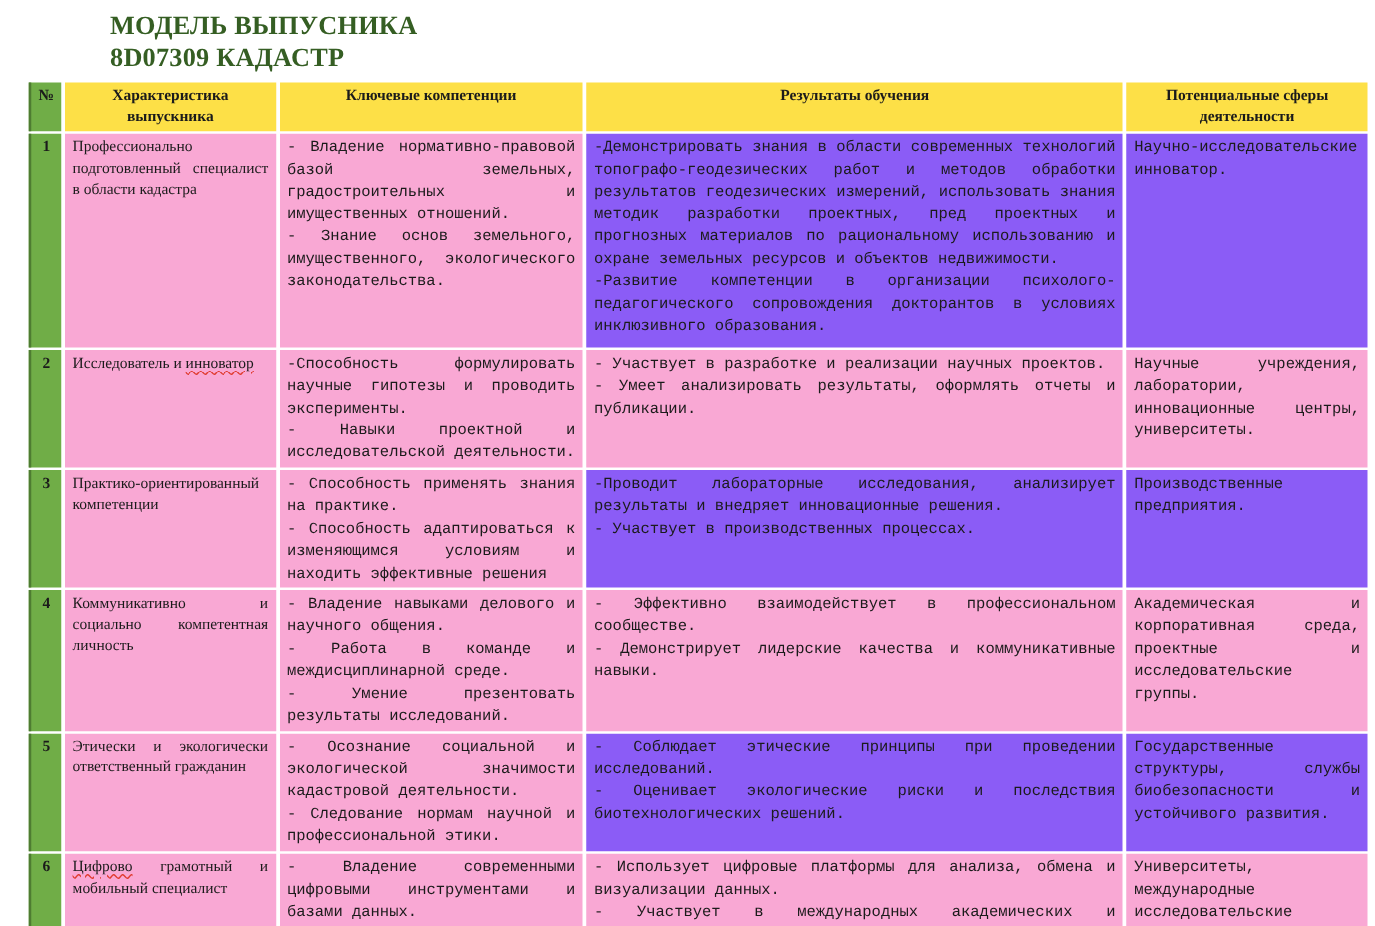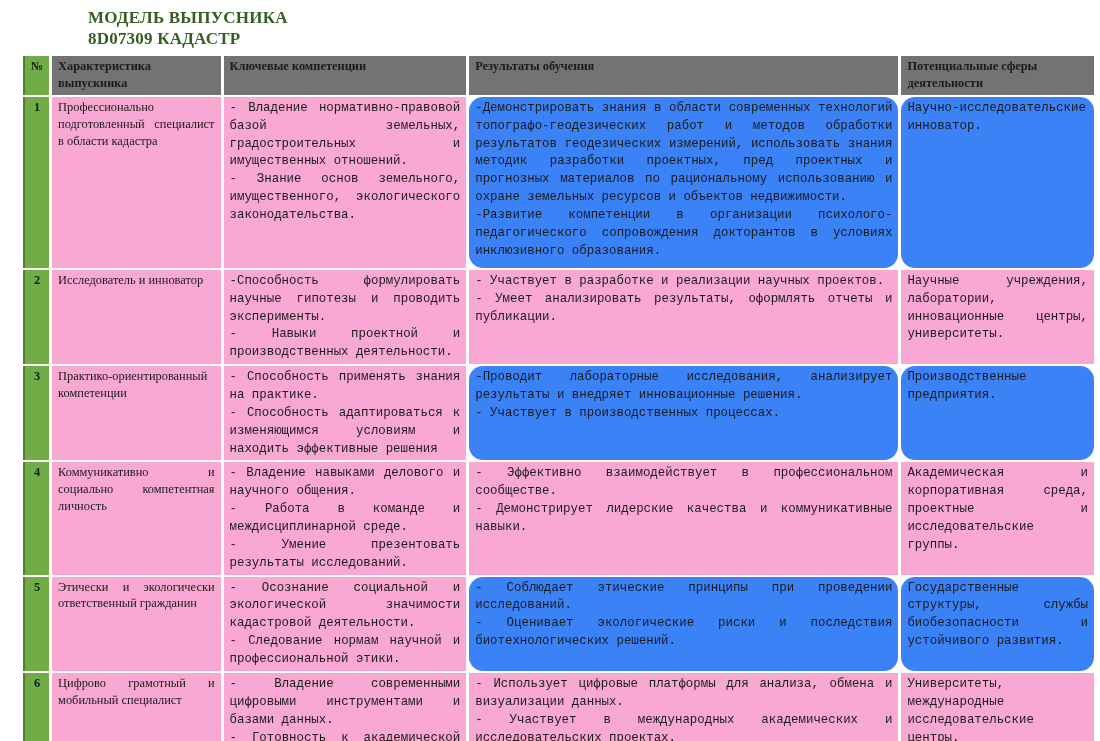--- a/index.html
+++ b/index.html
@@ -7,21 +7,21 @@
     padding: 0;
     width: 1100px;
     height: 741px;
     background: #ffffff;
     overflow: hidden;
     font-family: "Liberation Serif", "DejaVu Serif", serif;
     color: #1b1b1b;
   }
   .title {
     margin: 7px 0 5px 88px;
-    font-size: 17px;
+    font-size: 21px;
     line-height: 1.24;
     font-weight: bold;
     color: #355e23;
     letter-spacing: 0.2px;
   }
   table.model-table {
     border-collapse: separate;
     border-spacing: 3px 2px;
     table-layout: fixed;
     width: 1077px;
@@ -29,40 +29,41 @@
   }
   th, td {
     vertical-align: top;
     padding: 2px 6px 3px 6px;
     font-size: 12.4px;
     line-height: 1.36;
     overflow: hidden;
     word-wrap: break-word;
   }
   th {
-    background: #737373;
-    text-align: left;
+    background: #fde047;
+    text-align: center;
     font-weight: bold;
     height: 30px;
   }
   th.num, td.num {
     background: #70ad47;
     text-align: center;
     font-weight: bold;
     padding-left: 2px;
     padding-right: 2px;
     border-left: 2px solid #4e7c31;
   }
   td {
     background: #f9a8d4;
     text-align: justify;
   }
-  td.shaded { background: #3b82f6; border-radius: 14px; }
+  td.shaded { background: #8b5cf6; }
   .cell-text { white-space: pre-line; font-family: Liberation Mono, monospace; }
   .misspelled {
+    text-decoration: underline;
     text-decoration-style: wavy;
     text-decoration-color: #e03c31;
     text-decoration-thickness: 1px;
     text-underline-offset: 2px;
   }
   tr.r1 td { height: 166px; }
   tr.r2 td { height: 82px; }
   tr.r3 td { height: 82px; }
   tr.r4 td { height: 91px; }
   tr.r5 td { height: 87px; }
@@ -98,21 +99,21 @@
         <td><span class="cell-text">- Владение нормативно-правовой базой земельных, градостроительных и имущественных отношений.
 - Знание основ земельного, имущественного, экологического законодательства.</span></td>
         <td class="shaded"><span class="cell-text">-Демонстрировать знания в области современных технологий топографо-геодезических работ и методов обработки результатов геодезических измерений, использовать знания методик разработки проектных, пред проектных и прогнозных материалов по рациональному использованию и охране земельных ресурсов и объектов недвижимости.
 -Развитие компетенции в организации психолого-педагогического сопровождения докторантов в условиях инклюзивного образования.</span></td>
         <td class="shaded"><span class="cell-text">Научно-исследовательские инноватор.</span></td>
       </tr>
       <tr class="r2">
         <td class="num">2</td>
         <td><span>Исследователь и </span><span class="misspelled">инноватор</span><span></span></td>
         <td><span class="cell-text">-Способность формулировать научные гипотезы и проводить эксперименты.
-- Навыки проектной и производственных деятельности.</span></td>
+- Навыки проектной и исследовательской деятельности.</span></td>
         <td><span class="cell-text">- Участвует в разработке и реализации научных проектов.
 - Умеет анализировать результаты, оформлять отчеты и публикации.</span></td>
         <td><span class="cell-text">Научные учреждения, лаборатории, инновационные центры, университеты.</span></td>
       </tr>
       <tr class="r3">
         <td class="num">3</td>
         <td><span>Практико-ориентированный компетенции</span><span class="misspelled"></span><span></span></td>
         <td><span class="cell-text">- Способность применять знания на практике.
 - Способность адаптироваться к изменяющимся условиям и находить эффективные решения</span></td>
         <td class="shaded"><span class="cell-text">-Проводит лабораторные исследования, анализирует результаты и внедряет инновационные решения.

